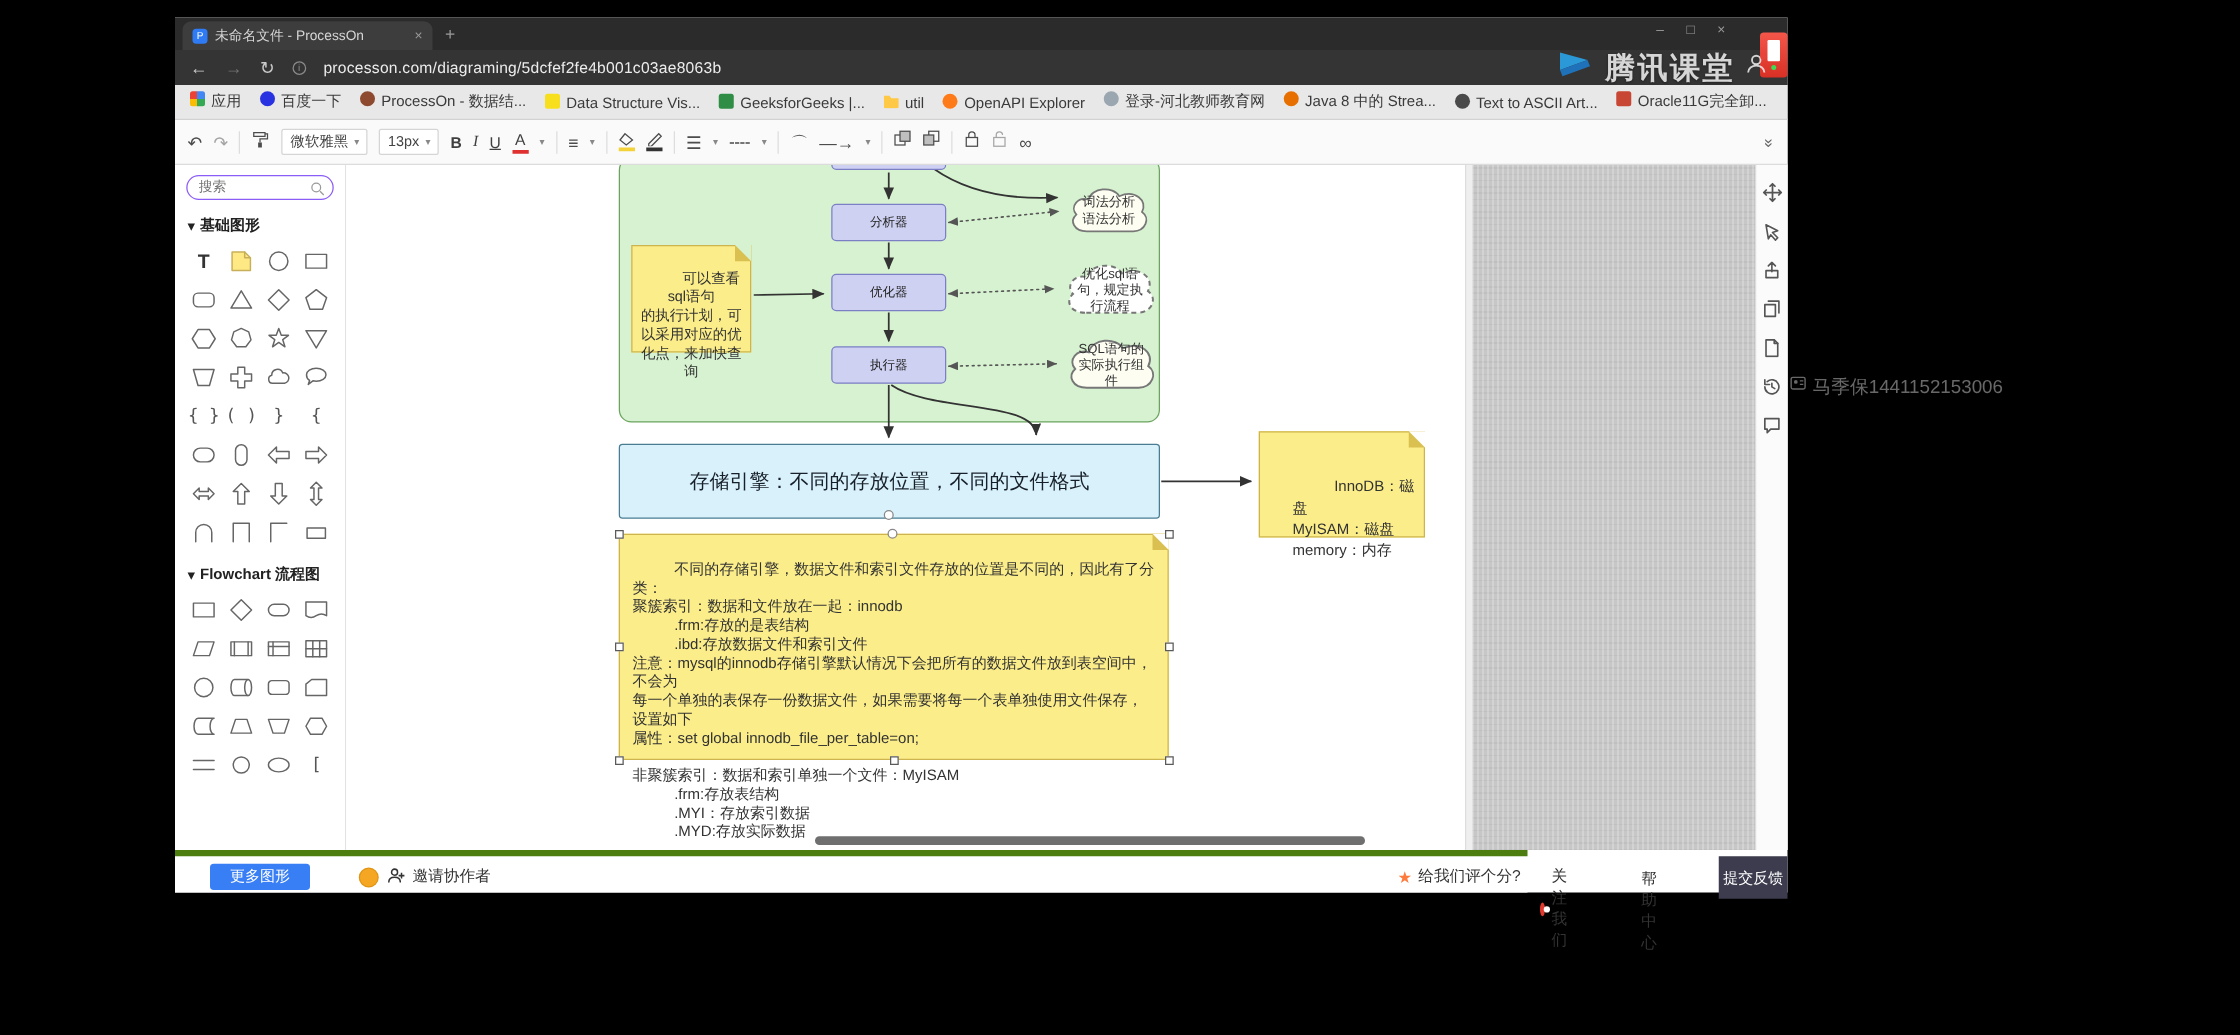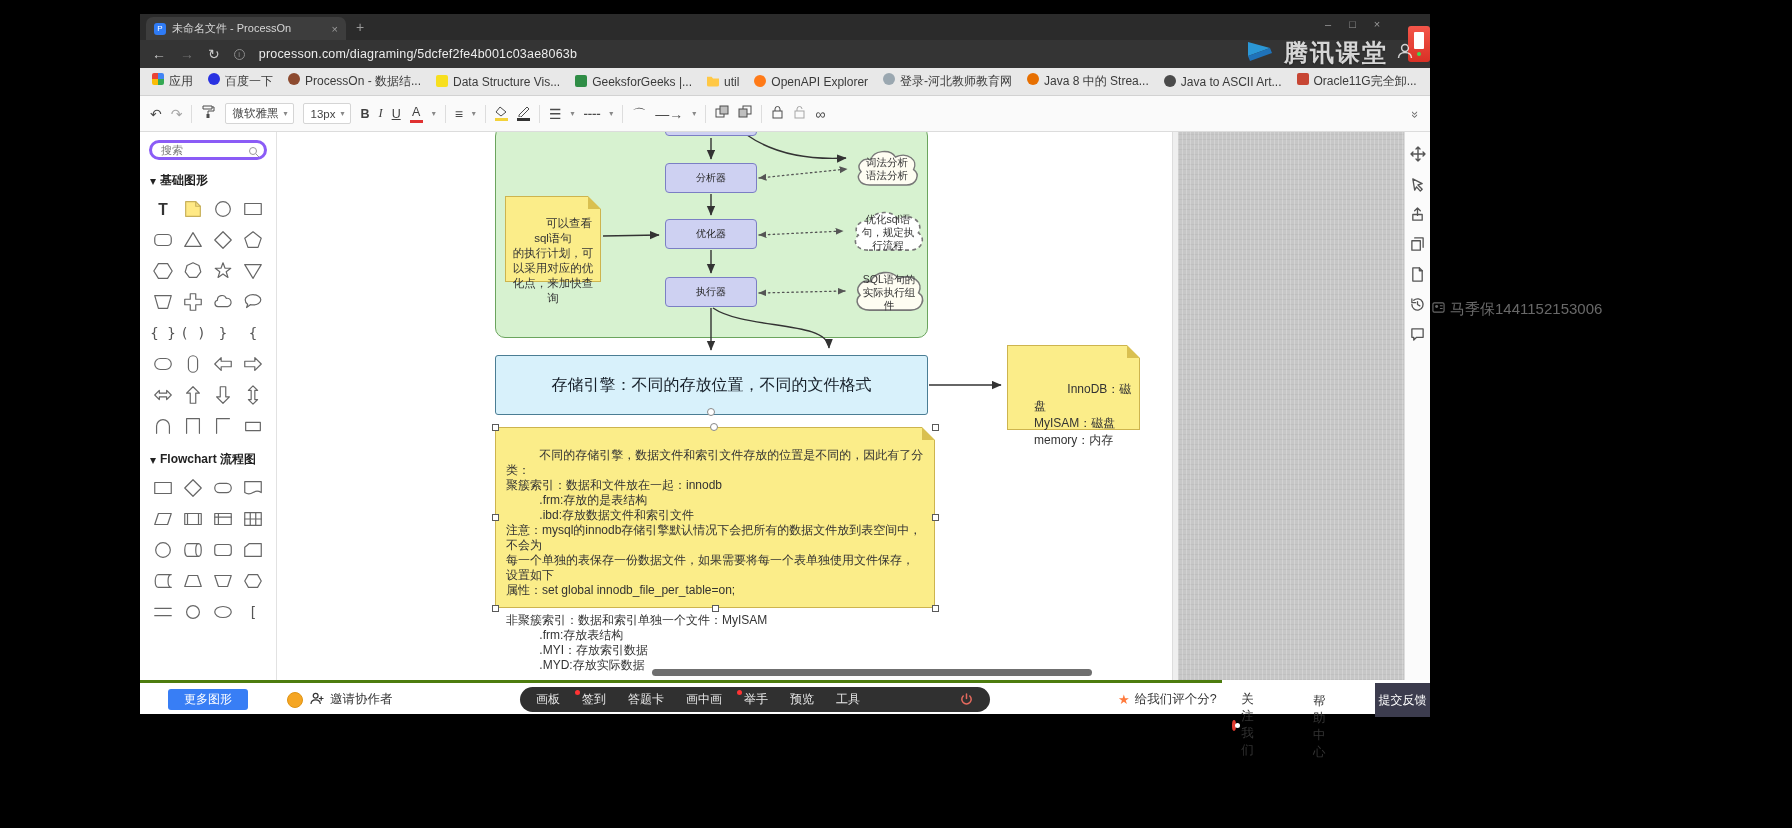--- a/index.html
+++ b/index.html
@@ -44,21 +44,21 @@
   .caret{font-size:8px;color:#888}
   .tbtn{font-size:12.5px;color:#3f3f3f}
   .tbtn.b{font-weight:bold}.tbtn.i{font-style:italic;font-family:"Liberation Serif",serif}.tbtn.u{text-decoration:underline}
   .stack{display:flex;flex-direction:column;align-items:center;gap:1px}
   .colorbar{width:13px;height:3px}
   .collapse{position:absolute;right:12px;top:10px;transform:rotate(90deg);color:#666;font-size:13px;letter-spacing:-2px}
   
   .workspace{position:absolute;left:0;top:118px;width:1290px;height:548px;background:#fff}
   .leftpanel{position:absolute;left:0;top:0;width:137px;height:548px;background:#fff;border-right:1px solid #e2e2e2;overflow:hidden}
   .searchwrap{position:relative;margin:8px 9px 4px 9px}
-  .searchinput{width:100%;height:20px;border:3px solid #8b5cf6;border-radius:10px;font-size:11px;padding:0 22px 0 9px;color:#555;outline:none;background:#fff}
+  .searchinput{width:100%;height:20px;border:1px solid #8b5cf6;border-radius:10px;font-size:11px;padding:0 22px 0 9px;color:#555;outline:none;background:#fff}
   .searchicon{position:absolute;right:7px;top:4px}
   .sechead{display:flex;align-items:center;gap:4px;padding:8px 10px 3px;font-size:12px;font-weight:bold;color:#222}
   .grid{display:grid;grid-template-columns:repeat(4,1fr);row-gap:1px;padding:2px 8px}
   .cell{height:30px;display:flex;align-items:center;justify-content:center}
   .cell svg{stroke:#666;fill:none;stroke-width:1.3;stroke-linejoin:round;stroke-linecap:round}
   .g{font-size:14px;color:#555;font-family:"DejaVu Sans Mono",monospace}
   
   .canvas{position:absolute;left:137px;top:0;width:895px;height:548px;background:#fff;overflow:hidden}
   .wire{position:absolute;left:0;top:0;z-index:2}
   .sld{stroke:#333;stroke-width:1.4;fill:none}
@@ -74,21 +74,21 @@
   .fold.ongreen{border-color:#d7f2d0 #d7f2d0 #d9c050 #d9c050}
   .bluebox{left:218px;top:223px;width:433px;height:60px;background:#d8f1fb;border:1.5px solid #4a7d94;border-radius:3px;font-size:16px;color:#17202a;z-index:3}
   .handle{position:absolute;width:7px;height:7px;background:#fff;border:1px solid #5a5a5a;z-index:5}
   .chandle{position:absolute;width:8px;height:8px;background:#fff;border:1px solid #888;border-radius:50%;z-index:5}
   .hscroll{position:absolute;left:375px;top:537px;width:440px;height:7px;background:#5f5f5f;border-radius:4px;z-index:6;opacity:.9}
   .divider{position:absolute;left:1032px;top:0;width:6px;height:548px;background:#efefef;border-left:1px solid #ddd}
   .grayarea{position:absolute;left:1038px;top:0;width:226px;height:548px;background-color:#c7c7c7;background-image:repeating-linear-gradient(90deg,rgba(255,255,255,.22) 0 1px,transparent 1px 4px),repeating-linear-gradient(0deg,rgba(0,0,0,.04) 0 1px,transparent 1px 5px)}
   .rtoolbar{position:absolute;left:1264px;top:0;width:26px;height:548px;background:#fbfbfb;border-left:1px solid #ddd;display:flex;flex-direction:column;align-items:center;gap:11px;padding-top:14px}
   .rico svg{stroke:#555;fill:none;stroke-width:1.4;stroke-linecap:round;stroke-linejoin:round}
   
-  .bottombar{position:absolute;left:0;top:666px;width:1082px;height:34px;background:#fff;border-top:3px solid #4d7c0f}
+  .bottombar{position:absolute;left:0;top:666px;width:1082px;height:34px;background:#fff;border-top:5px solid #4d7c0f}
   .moreshapes{position:absolute;left:28px;top:6px;width:80px;height:21px;background:#387ef5;border-radius:3px;color:#fff;font-size:12px;display:flex;align-items:center;justify-content:center}
   .avatar{position:absolute;left:147px;top:9px;width:16px;height:16px;border-radius:50%;background:#f5a623;border:1px solid #e09413}
   .invite{position:absolute;left:170px;top:8px;display:flex;align-items:center;gap:5px;font-size:12.5px;color:#333}
   .pill{position:absolute;left:380px;top:4px;width:470px;height:25px;background:#303030;border-radius:13px;display:flex;align-items:center;gap:22px;padding:0 16px;color:#e8e8e8;font-size:12px}
   .pitem{position:relative;white-space:nowrap}
   .ndot{position:absolute;left:-7px;top:-1px;width:5px;height:5px;background:#f33;border-radius:50%}
   .power{margin-left:auto;display:flex;align-items:center}
   .rate{position:absolute;left:978px;top:8px;display:flex;align-items:center;gap:5px;font-size:12.5px;color:#333}
   .star{color:#ff7a3d;font-size:13px}
   .follow{position:absolute;left:1092px;top:8px;display:flex;align-items:center;gap:5px;font-size:12.5px;color:#333}
@@ -166,21 +166,21 @@
       <div class="bm">
           <span class="fav fav8"></span>
           <span class="bml">登录-河北教师教育网</span>
         </div>
       <div class="bm">
           <span class="fav fav9"></span>
           <span class="bml">Java 8 中的 Strea...</span>
         </div>
       <div class="bm">
           <span class="fav fav10"></span>
-          <span class="bml">Java to ASCII Art...</span>
+          <span class="bml">Text to ASCII Art...</span>
         </div>
       <div class="bm">
           <span class="fav fav11"></span>
           <span class="bml">Oracle11G完全卸...</span>
         </div>
     </div>
 
     <div class="fmtbar">
       <span class="ico">↶</span>
       <span class="ico dim">↷</span>
@@ -675,35 +675,20 @@
       <div class="moreshapes">更多图形</div>
       <div class="avatar"></div>
       <div class="invite">
         <span><svg width="15" height="13" viewBox="0 0 16 14">
               <circle cx="6" cy="4" r="2.6" fill="none" stroke="#333" stroke-width="1.3"></circle>
               <path d="M1 13c0-3 2.2-4.5 5-4.5S11 10 11 13" fill="none" stroke="#333" stroke-width="1.3"></path>
               <path d="M12 4.5v5M9.5 7H14.5" stroke="#333" stroke-width="1.3"></path>
             </svg></span>
         <span>邀请协作者</span>
       </div>
-      <div class="pill">
-        <span class="pitem">画板</span>
-        <span class="pitem"><span class="ndot"></span><span>签到</span></span>
-        <span class="pitem">答题卡</span>
-        <span class="pitem">画中画</span>
-        <span class="pitem"><span class="ndot"></span><span>举手</span></span>
-        <span class="pitem">预览</span>
-        <span class="pitem">工具</span>
-        <span class="power">
-            <svg width="15" height="15" viewBox="0 0 16 16">
-              <path d="M8 2v5" stroke="#e66a5e" stroke-width="1.6" fill="none" stroke-linecap="round"></path>
-              <path d="M4.5 4.2a5 5 0 1 0 7 0" stroke="#e66a5e" stroke-width="1.6" fill="none" stroke-linecap="round"></path>
-            </svg>
-          </span>
-      </div>
       <div class="rate">
           <span class="star">★</span>
           <span>给我们评个分?</span>
         </div>
       <div class="follow">
           <span class="reddot"></span>
           <span>关注我们</span>
         </div>
       <div class="help">帮助中心</div>
       <div class="feedback">提交反馈</div>

